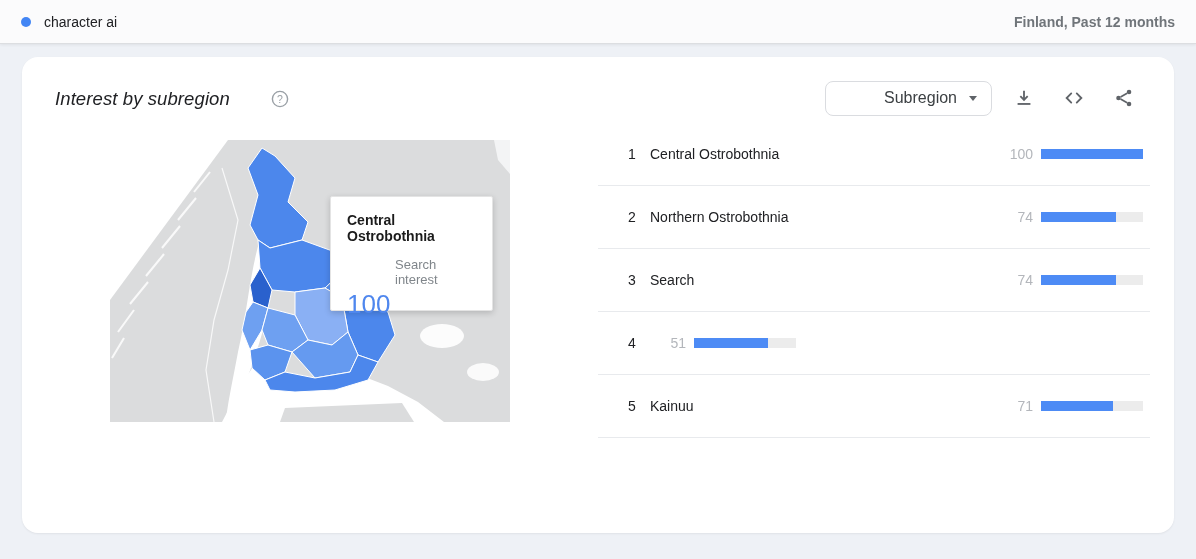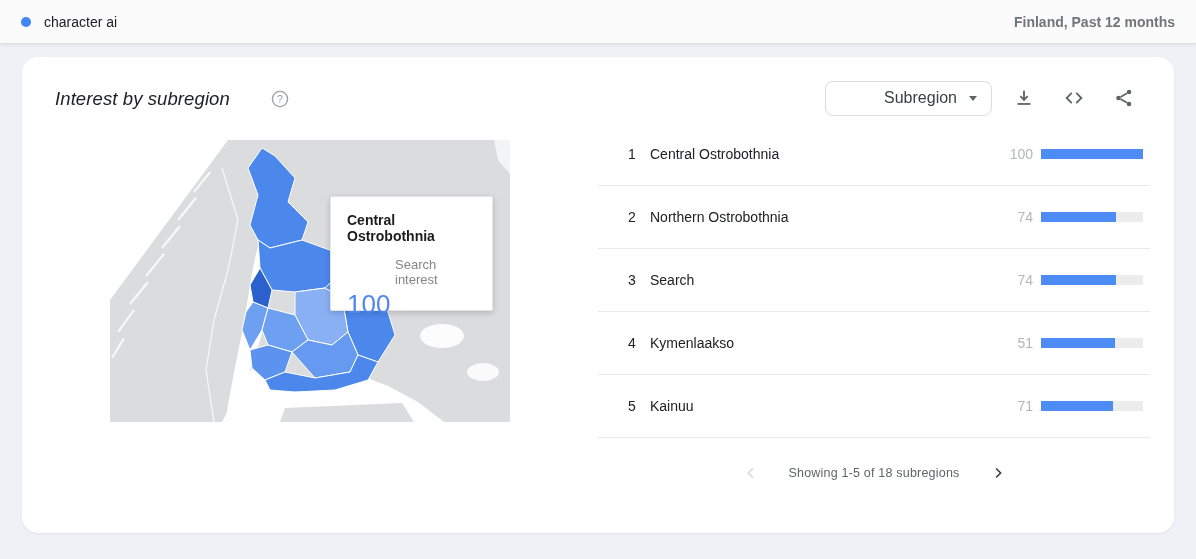--- a/index.html
+++ b/index.html
@@ -189,44 +189,30 @@
       <span class="row-rank">3</span>
       <span class="row-label">Search</span>
       <span class="row-value">74</span>
       <span class="bar-track">
         <span class="bar-fill" style="display: block; width: 74%; background: rgb(77, 139, 245);"></span>
       </span>
     </div>
 
     <div class="row">
       <span class="row-rank">4</span>
-      <span class="row-label">Kymenlaakso</span>
       <span class="row-value">51</span>
       <span class="bar-track">
         <span class="bar-fill" style="display: block; width: 73%; background: rgb(77, 139, 245);"></span>
       </span>
     </div>
 
     <div class="row">
       <span class="row-rank">5</span>
       <span class="row-label">Kainuu</span>
       <span class="row-value">71</span>
       <span class="bar-track">
         <span class="bar-fill" style="display: block; width: 71%; background: rgb(77, 139, 245);"></span>
       </span>
     </div>
   </div>
 
-  <div class="pagination">
-    <button class="page-btn disabled" id="prev-btn">
-      <svg width="18" height="18" viewBox="0 0 24 24" fill="none" stroke-width="2.2">
-        <path d="M14.5 6 L8.5 12 L14.5 18" id="prev-chevron" stroke="#d7dadd"></path>
-      </svg>
-    </button>
-    <span class="page-text">Showing 1-5 of 18 subregions</span>
-    <button class="page-btn" id="next-btn">
-      <svg width="18" height="18" viewBox="0 0 24 24" fill="none" stroke-width="2.2">
-        <path d="M9.5 6 L15.5 12 L9.5 18" id="next-chevron" stroke="#3c4043"></path>
-      </svg>
-    </button>
-  </div>
 
 </div>
 
 </body></html>

